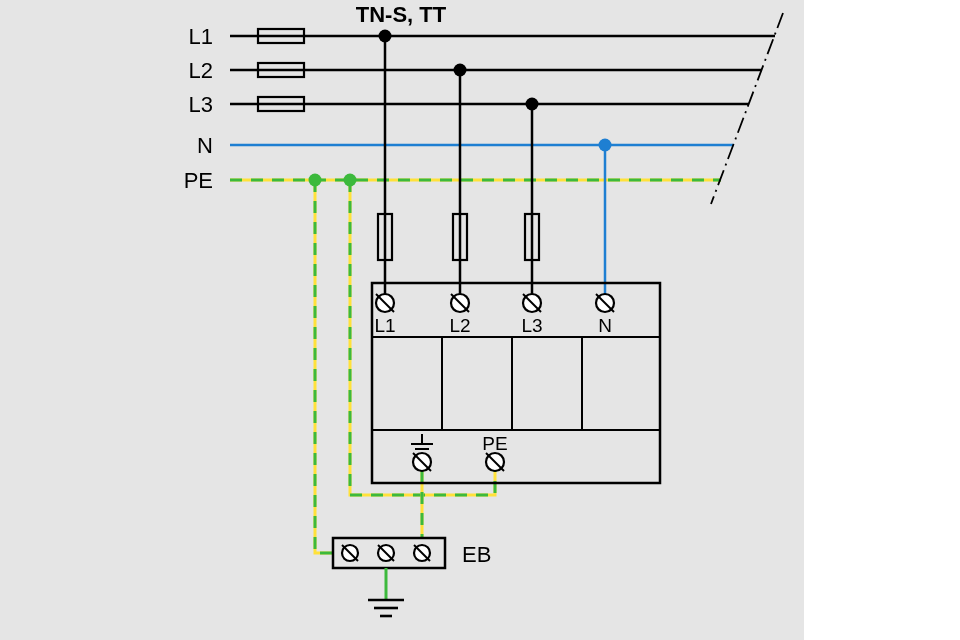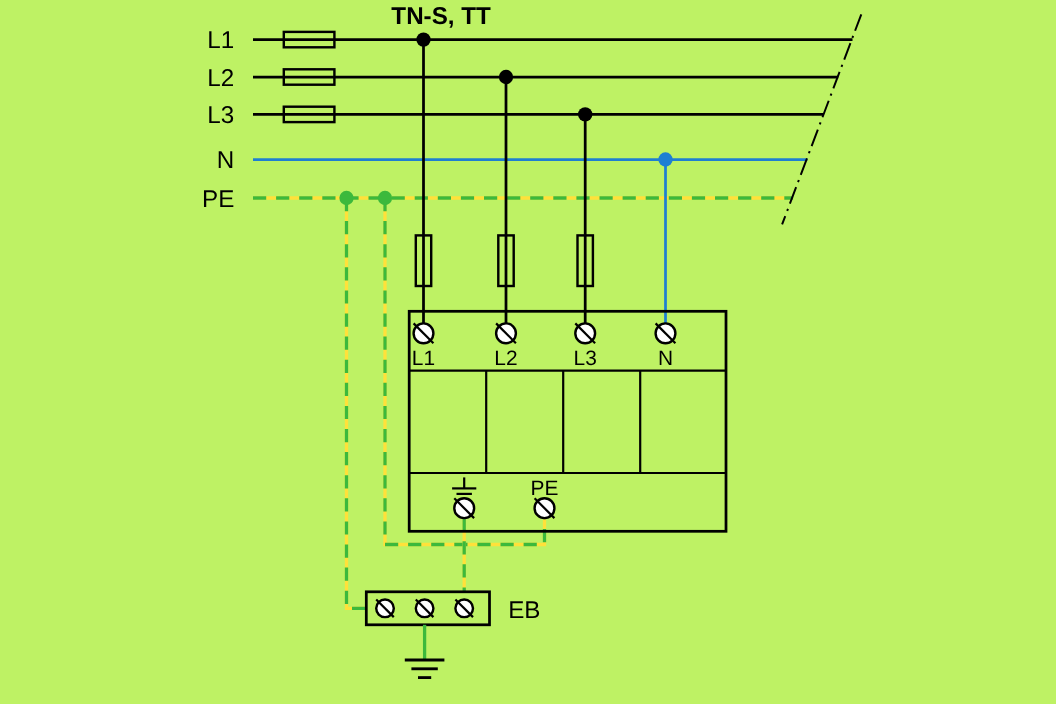--- a/index.html
+++ b/index.html
@@ -1,18 +1,18 @@
 <!DOCTYPE html>
 <html><head>
 <meta charset="utf-8">
 <style>
   html, body { margin: 0; padding: 0; background: #ffffff; }
   .stage {
-    width: 960px; height: 640px; position: relative;
-    background: #bef264; overflow: hidden;
+    width: 804px; height: 640px; position: relative;
+    background: #e5e5e5; overflow: hidden;
     font-family: "Liberation Sans", sans-serif;
   }
   svg { display: block; }
   text {
     font-family: "Liberation Sans", sans-serif;
     fill: #000000;
   }
   .title-text { font-size: 22px; font-weight: bold; }
   .bus-label  { font-size: 22px; }
   .term-label { font-size: 19px; }

